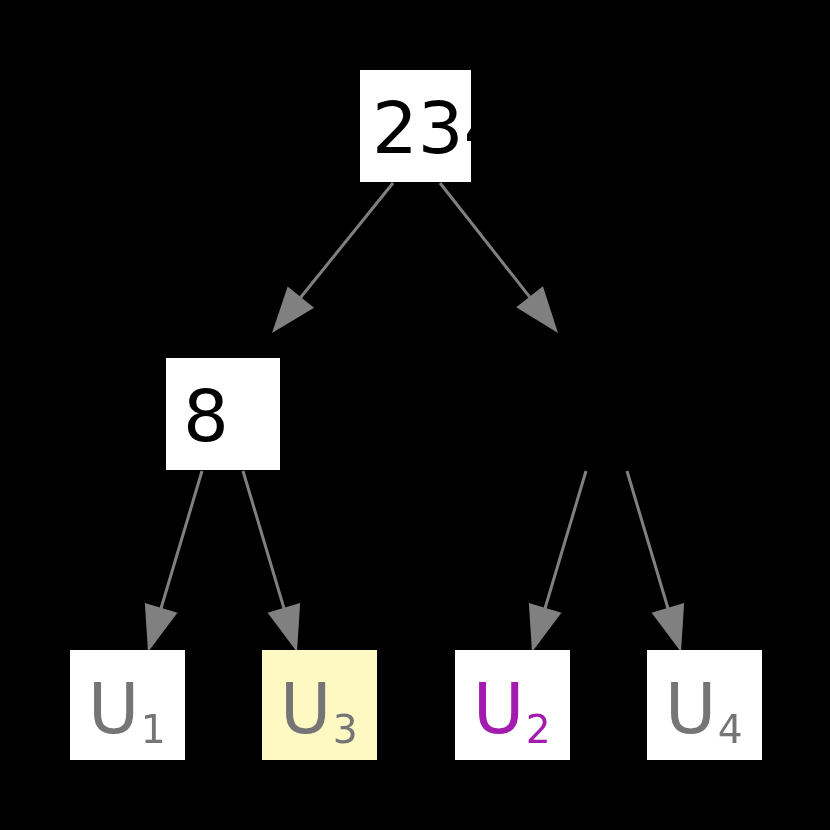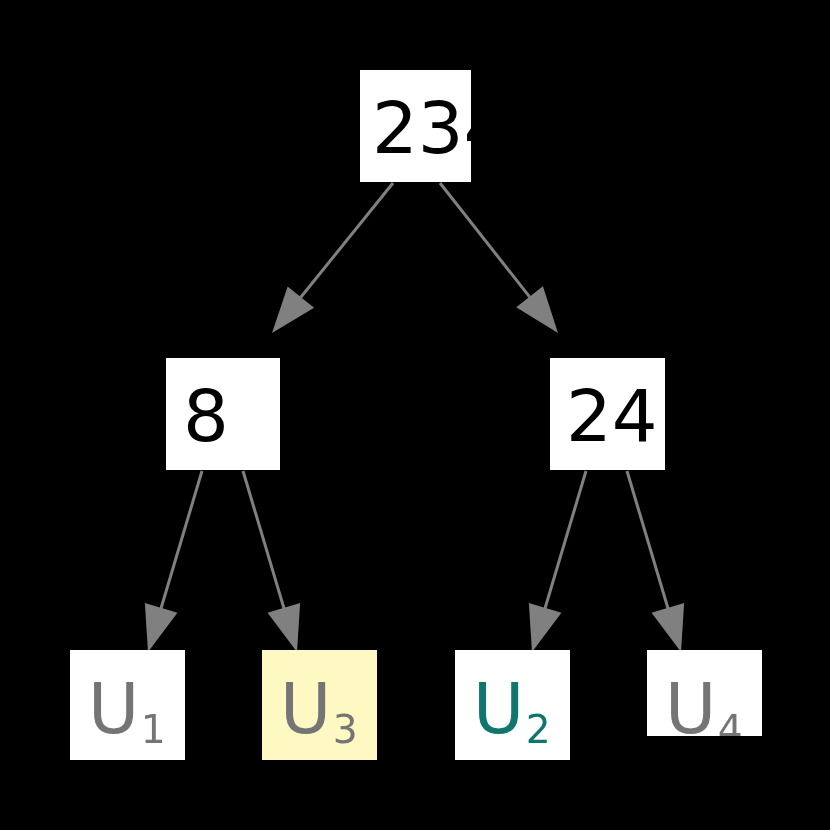--- a/index.html
+++ b/index.html
@@ -76,33 +76,30 @@
     </svg>
 
   <div class="node node-internal" style="left: 360px; top: 70px; width: 111px; height: 112px; background: rgb(255, 255, 255);">
     <span class="node-label" style="left: 12px; top: 22px; color: rgb(0, 0, 0);">234</span>
   </div>
 
   <div class="node node-internal" style="left: 166px; top: 358px; width: 114px; height: 112px; background: rgb(255, 255, 255);">
     <span class="node-label" style="left: 17px; top: 22px; color: rgb(0, 0, 0);">8</span>
   </div>
 
-  <div class="node node-internal" style="left: 550px; top: 358px; width: 115px; height: 112px; background: rgb(255, 255, 255);">
-    <span class="node-label" style="left: 16px; top: 22px; color: rgb(0, 0, 0);">24</span>
-  </div>
 
   <div class="node node-leaf" style="left: 70px; top: 650px; width: 115px; height: 110px; background: rgb(255, 255, 255);">
     <span class="node-label" style="left: 18px; top: 24px; color: rgb(117, 117, 117);">U<sub>1</sub></span>
   </div>
 
   <div class="node node-leaf" style="left: 262px; top: 650px; width: 115px; height: 110px; background: #fef9c3;">
     <span class="node-label" style="left: 18px; top: 24px; color: rgb(117, 117, 117);">U<sub>3</sub></span>
   </div>
 
   <div class="node node-leaf" style="left: 455px; top: 650px; width: 115px; height: 110px; background: rgb(255, 255, 255);">
-    <span class="node-label" style="left: 18px; top: 24px; color: #0f766e;">U<sub>2</sub></span>
+    <span class="node-label" style="left: 18px; top: 24px; color: #a21caf;">U<sub>2</sub></span>
   </div>
 
-  <div class="node node-leaf" style="left: 647px; top: 650px; width: 115px; height: 86px; background: rgb(255, 255, 255);">
+  <div class="node node-leaf" style="left: 647px; top: 650px; width: 115px; height: 110px; background: rgb(255, 255, 255);">
     <span class="node-label" style="left: 18px; top: 24px; color: rgb(117, 117, 117);">U<sub>4</sub></span>
   </div>
 
 </div>
 
 </body></html>

